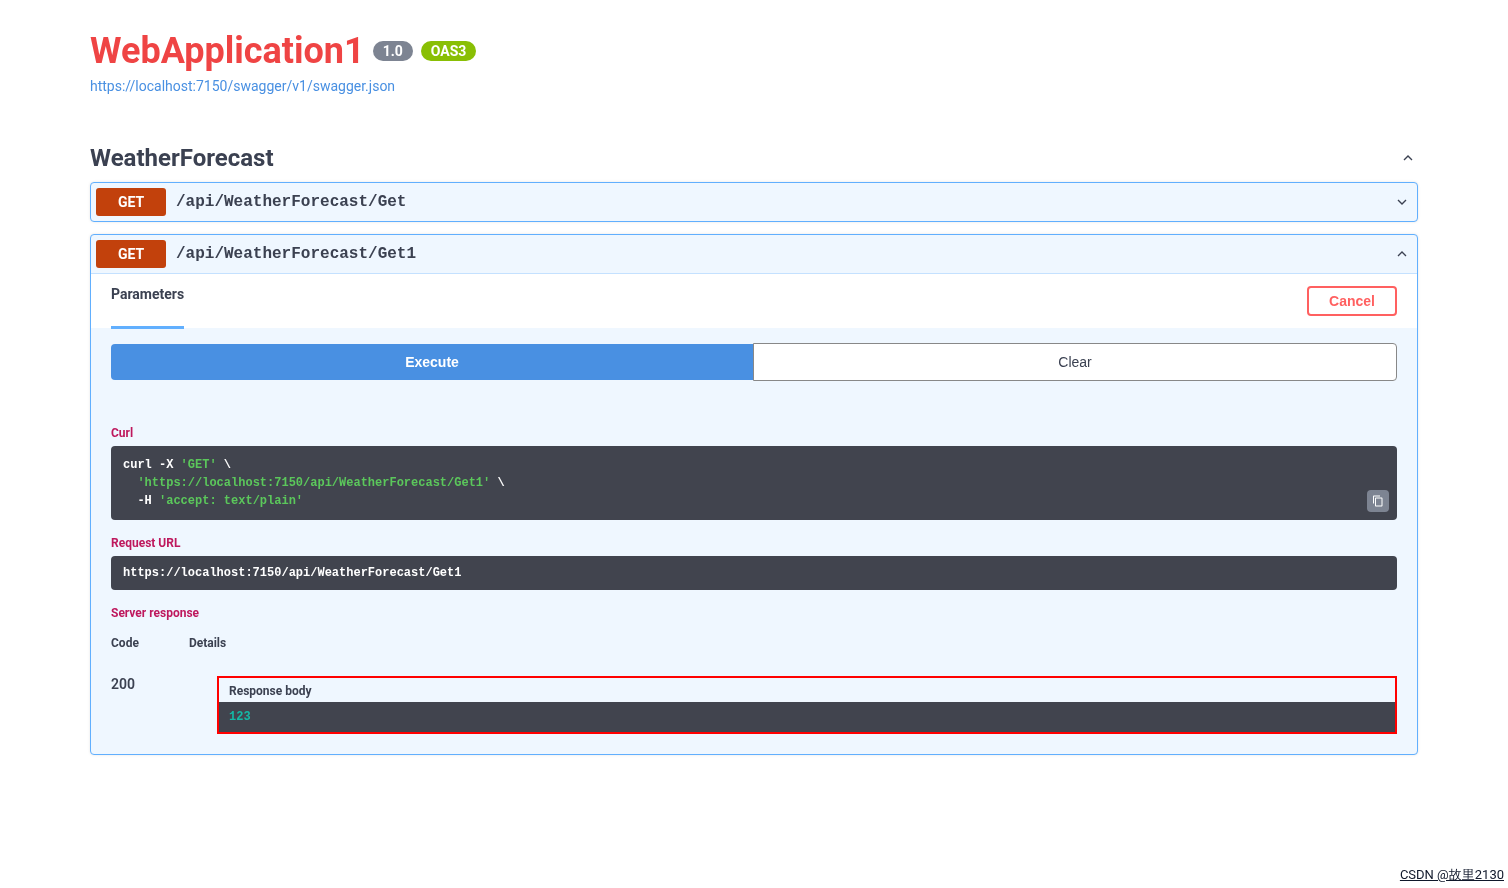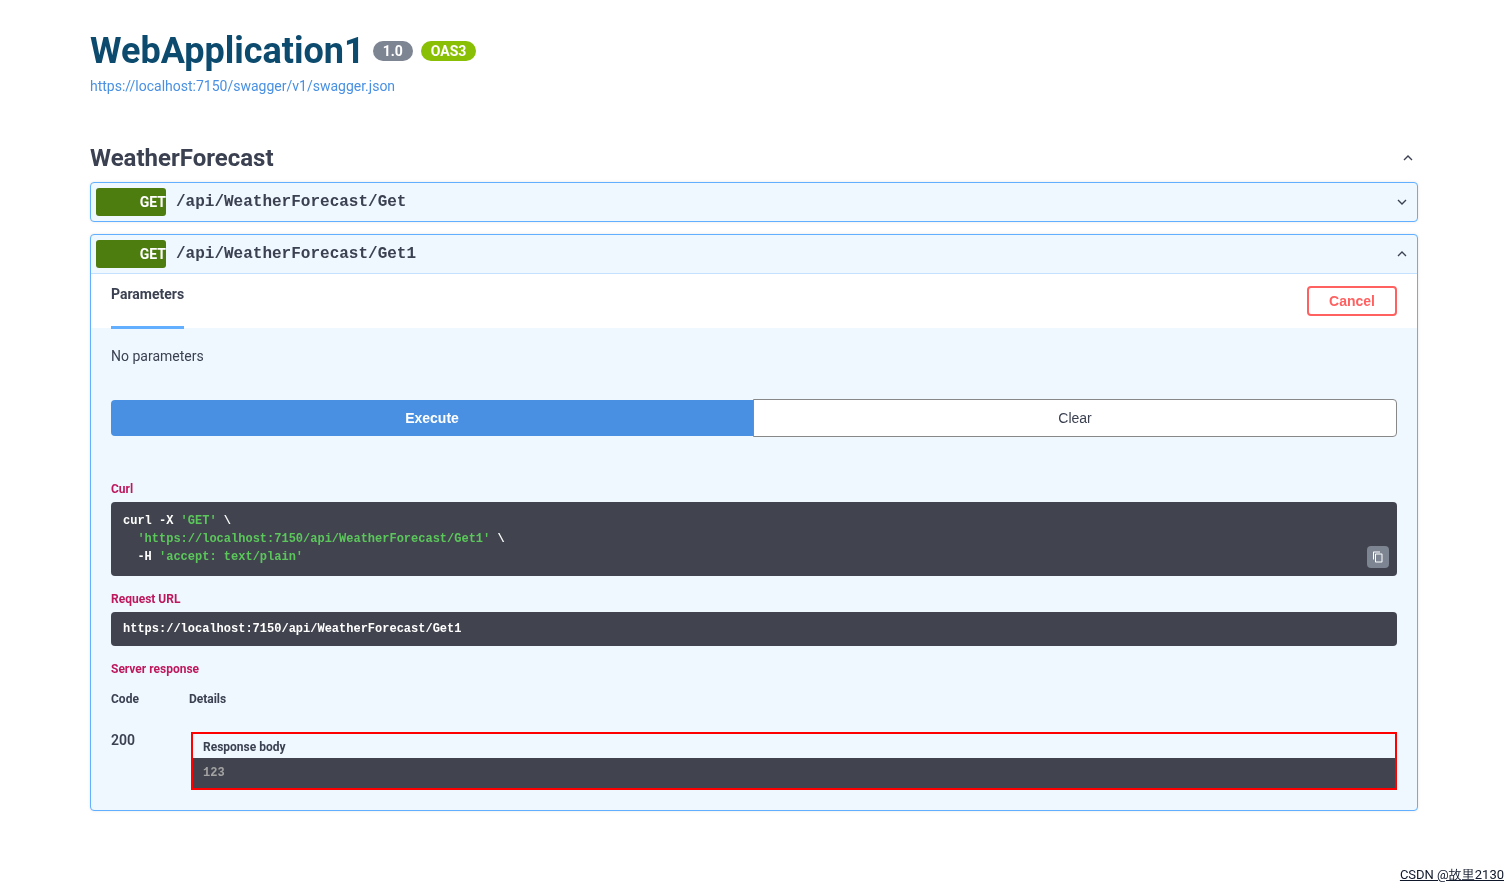--- a/index.html
+++ b/index.html
@@ -20,21 +20,21 @@
       margin-bottom: 30px;
     }
     .title-row {
       display: flex;
       align-items: center;
       gap: 8px;
     }
     .app-title {
       font-size: 36px;
       font-weight: 700;
-      color: #0c4a6e;
+      color: #ef4444;
     }
     .version-badge {
       background: #7d8492;
       color: #fff;
       border-radius: 30px;
       padding: 2px 10px;
       font-size: 14px;
       font-weight: 700;
     }
     .oas-badge {
@@ -88,27 +88,27 @@
       margin-bottom: 12px;
       box-shadow: 0 0 3px rgba(0,0,0,0.1);
     }
     .opblock-summary {
       display: flex;
       align-items: center;
       padding: 5px;
       cursor: pointer;
     }
     .method-badge {
-      background: #4d7c0f;
+      background: #c2410c;
       color: #fff;
       font-weight: 700;
       padding: 6px 0;
       border-radius: 3px;
       width: 70px;
-      text-align: right;
+      text-align: center;
       font-size: 14px;
       margin-right: 10px;
     }
     .path {
       font-family: "Courier New", monospace;
       font-weight: 600;
       color: #3b4151;
       font-size: 16px;
       flex: 1;
     }
@@ -236,41 +236,41 @@
       display: flex;
       gap: 50px;
       padding: 10px 0;
       font-weight: 700;
       font-size: 12px;
       color: #3b4151;
     }
     .response-row {
       display: flex;
       padding-top: 16px;
-      gap: 50px;
+      gap: 76px;
     }
     .status-code {
       font-weight: 600;
       color: #3b4151;
       min-width: 30px;
     }
     .response-details {
       flex: 1;
       border: 2px solid #ff0000;
       padding: 0;
     }
     .response-body-label {
       font-weight: 700;
       font-size: 12px;
       color: #3b4151;
       padding: 6px 10px 4px 10px;
     }
     .response-body-content {
       background: #41444e;
-      color: #a3a3a3;
+      color: #14b8a6;
       padding: 8px 10px;
       font-family: "Courier New", monospace;
       font-size: 12px;
       font-weight: 600;
     }
     .watermark {
       position: fixed;
       bottom: 4px;
       right: 4px;
       color: #0f172a;
@@ -323,21 +323,20 @@
             </svg>
         </span>
       </div>
       <div class="opblock-body">
         <div class="param-header">
           <div class="param-title-wrap">
             <span class="param-title">Parameters</span>
           </div>
           <button class="cancel-btn">Cancel</button>
         </div>
-        <div class="param-body">No parameters</div>
 
         <div class="btn-row">
           <button class="execute-btn">Execute</button>
           <button class="clear-btn">Clear</button>
         </div>
 
 
         <div class="responses-body">
           <div class="section-label">Curl</div>
           <div class="code-block"><span class="curl-cmd">curl -X </span><span class="curl-str">'GET'</span><span> \</span>

